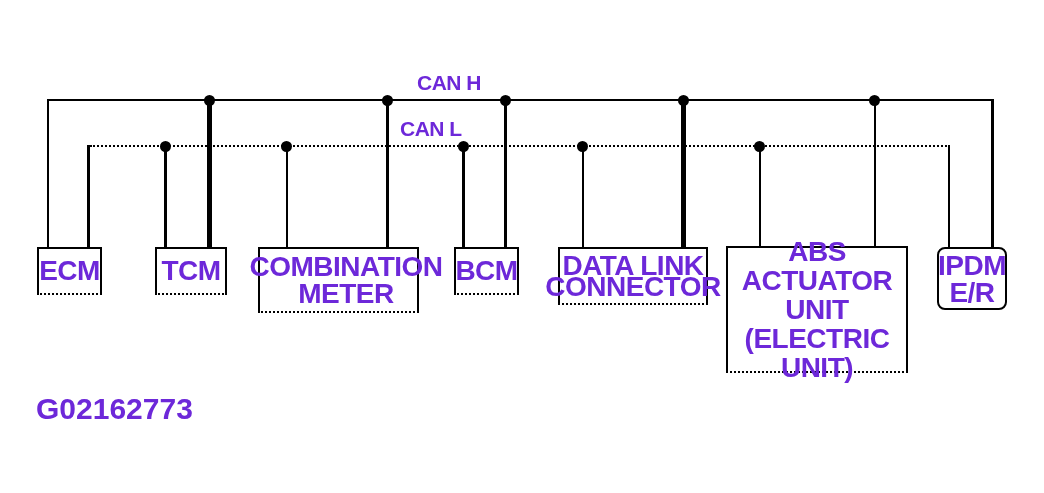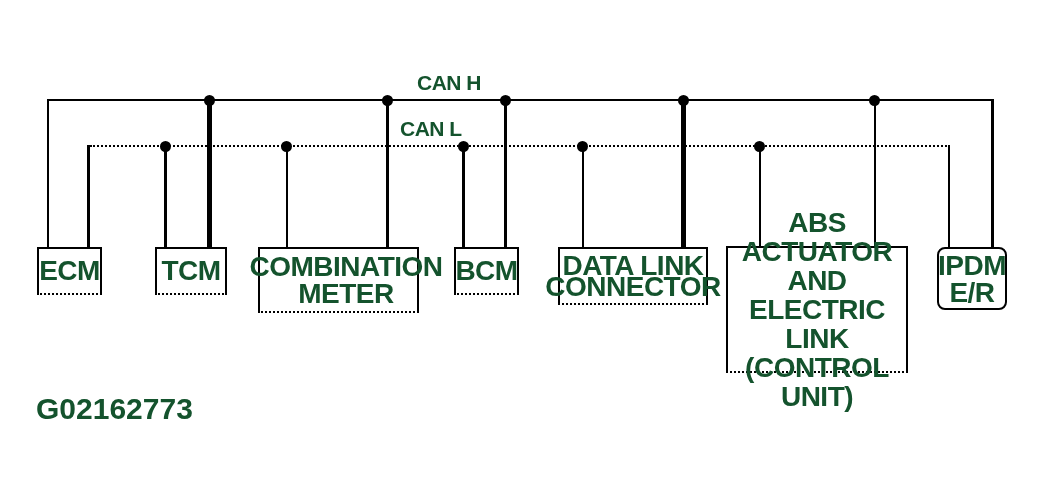--- a/index.html
+++ b/index.html
@@ -6,21 +6,21 @@
     margin: 0;
     padding: 0;
     background: #ffffff;
   }
   .canvas {
     position: relative;
     width: 1044px;
     height: 493px;
     background: #ffffff;
     font-family: "Liberation Sans", sans-serif;
-    color: #14532d;
+    color: #6d28d9;
     overflow: hidden;
   }
   .hline {
     position: absolute;
     background: #000000;
   }
   .hline.dotted {
     background: none;
     border-top: 2px dotted #000000;
     height: 0;
@@ -133,23 +133,22 @@
     <span>BCM</span>
   </div>
 
   <div class="node tight" style="left:558px; top:247px; width:150px; height:58px;">
     <span>DATA LINK</span>
     <span>CONNECTOR</span>
   </div>
 
   <div class="node wide-lines" style="left:726px; top:246px; width:182px; height:127px;">
     <span>ABS</span>
-    <span>ACTUATOR AND</span>
-    <span>ELECTRIC LINK</span>
-    <span>(CONTROL UNIT)</span>
+    <span>ACTUATOR UNIT</span>
+    <span>(ELECTRIC UNIT)</span>
   </div>
 
   <div class="node solid-bottom med-lines" style="left:937px; top:247px; width:70px; height:63px;border-radius:8px;">
     <span>IPDM</span>
     <span>E/R</span>
   </div>
 
   <div class="figure-id">G02162773</div>
 
 </div>

